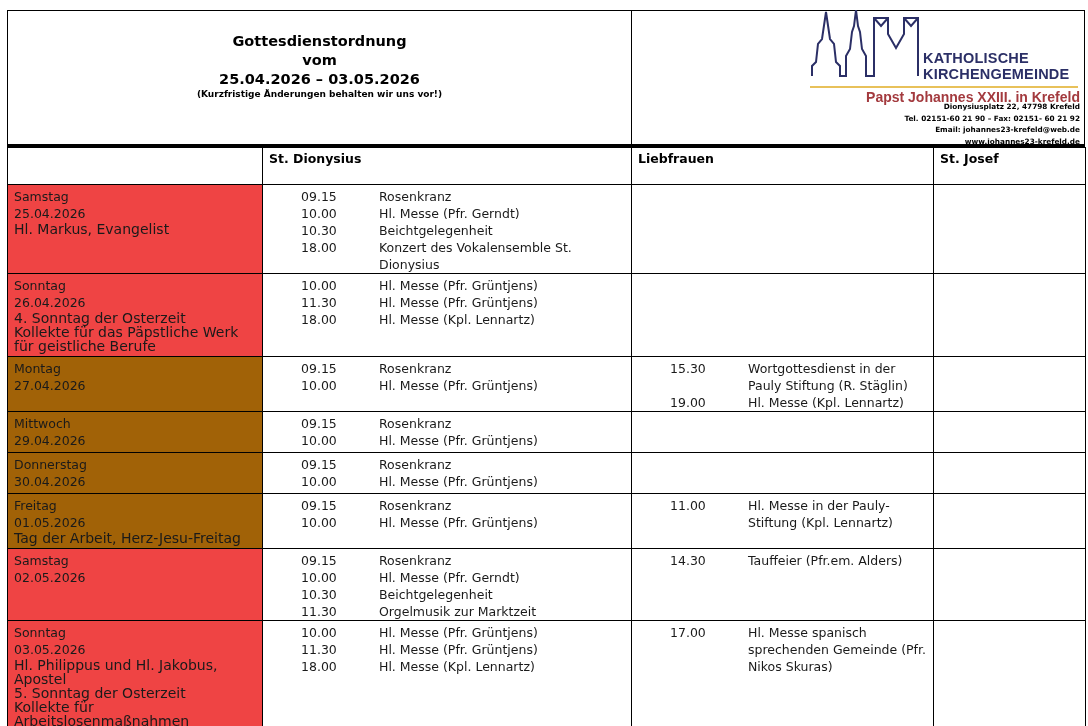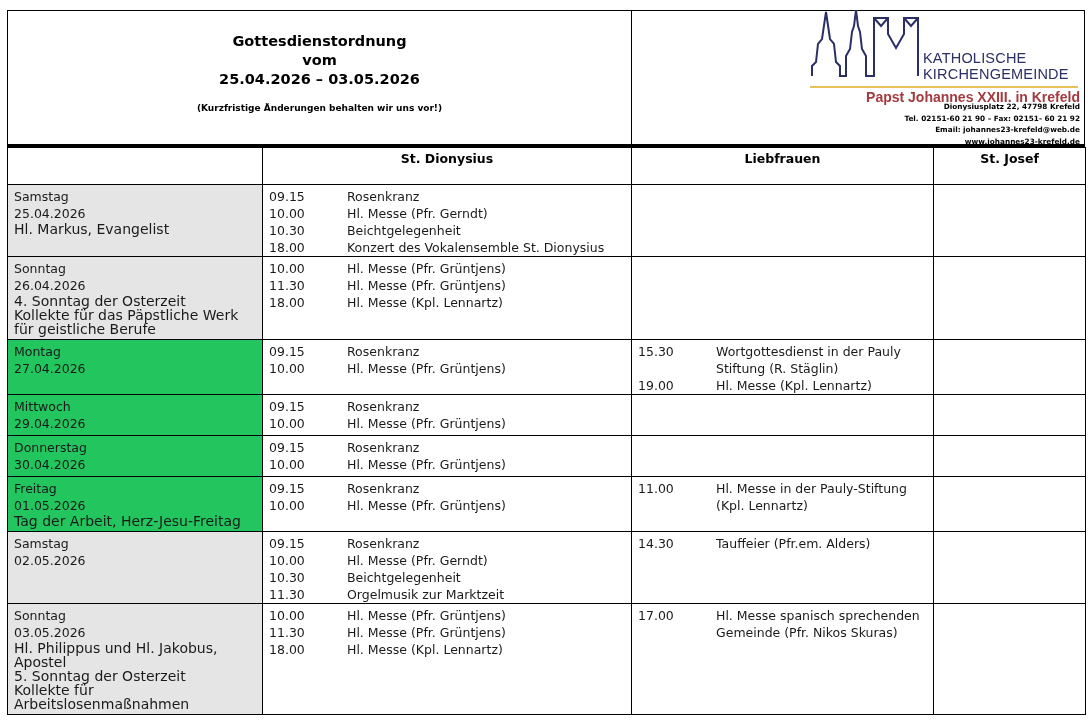--- a/index.html
+++ b/index.html
@@ -1,38 +1,38 @@
 <!DOCTYPE html>
 <html><head>
   <meta charset="utf-8">
   <style>
     html, body { margin: 0; padding: 0; background: #ffffff; }
     body { width: 1088px; height: 726px; position: relative; overflow: hidden; font-family: "DejaVu Sans", sans-serif; color: #1a1a1a; }
     .page { position: absolute; left: 7px; top: 10px; width: 1078px; }
     .header { display: flex; border: 1px solid #000; border-bottom: 3px solid #000; height: 137px; box-sizing: border-box; gap: 22px; }
     .header-left { width: 624px; border-right: 1px solid #000; text-align: center; box-sizing: border-box; padding-top: 21px; }
     .title { font-weight: bold; font-size: 14.5px; line-height: 19px; color: #000; }
-    .note { font-weight: bold; font-size: 9px; margin-top: 14px; color: #000; }
+    .note { font-weight: bold; font-size: 9px; color: #000; }
     .header-right { flex: 1; position: relative; }
     .logo-svg { position: absolute; left: 808px; top: 4px; }
-    .kath { position: absolute; left: 923px; top: 50px; font-family: "Liberation Sans", sans-serif; font-weight: normal; color: #2b2f66; font-size: 14.5px; line-height: 16px; letter-spacing: 0.2px; }
+    .kath { position: absolute; left: 923px; top: 50px; font-family: "Liberation Sans", sans-serif; font-weight: bold; color: #2b2f66; font-size: 14.5px; line-height: 16px; letter-spacing: 0.2px; }
     .goldline { position: absolute; left: 810px; top: 86px; width: 268px; height: 2px; background: #e8c15a; }
     .papst { position: absolute; right: 8px; top: 89px; font-family: "Liberation Sans", sans-serif; font-weight: bold; color: #a33a3e; font-size: 14px; }
     .contact { position: absolute; right: 8px; font-family: "DejaVu Sans", sans-serif; font-size: 7.3px; font-weight: bold; color: #000; text-align: right; white-space: nowrap; }
     table { border-collapse: collapse; width: 1078px; table-layout: fixed; }
     td, th { border: 1px solid #000; vertical-align: top; padding: 0; }
-    th { text-align: center; font-weight: bold; font-size: 12.5px; padding: 3px 6px; height: 30px; color: #000; }
-    .day { background: #e5e5e5; }
+    th { text-align: left; font-weight: bold; font-size: 12.5px; padding: 3px 6px; height: 30px; color: #000; }
+    .day { background: #ef4444; }
     .daycell { padding: 3px 6px; font-size: 12.5px; line-height: 17px; }
-    .daycell.white { background: #22c55e; }
+    .daycell.white { background: #a16207; }
     .sub { font-size: 14px; line-height: 14px; }
     .ev { display: flex; font-size: 12.5px; line-height: 17px; padding-left: 6px; }
     .ev .t { width: 78px; flex-shrink: 0; }
     .ev .d { flex: 1; padding-right: 4px; }
-    .evs { padding-top: 3px; }
+    .evs { padding-top: 3px; padding-left: 32px; }
   </style>
 </head>
 <body>
 
 <div class="page">
   <div class="header">
     <div class="header-left">
       <div class="title">Gottesdienstordnung</div>
       <div class="title">vom</div>
       <div class="title">25.04.2026 – 03.05.2026</div>

